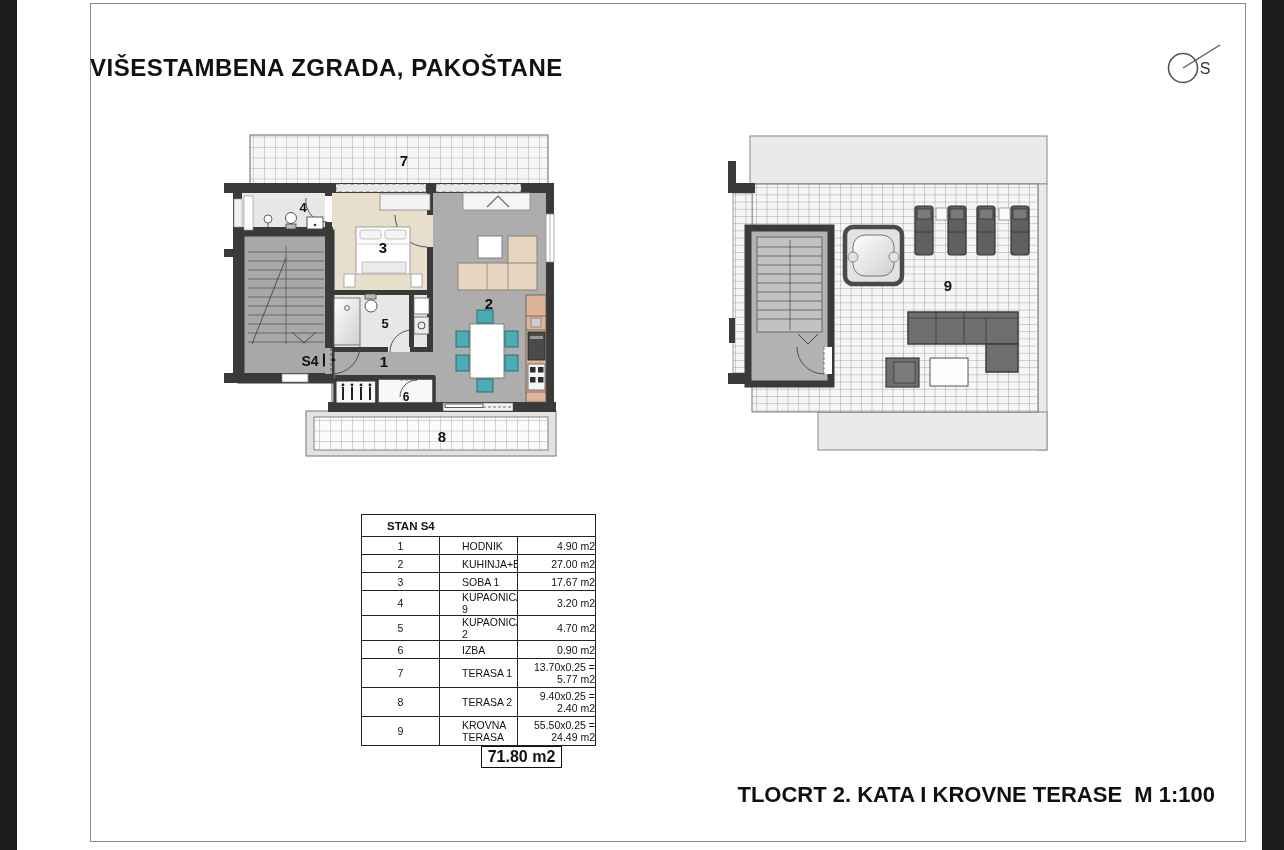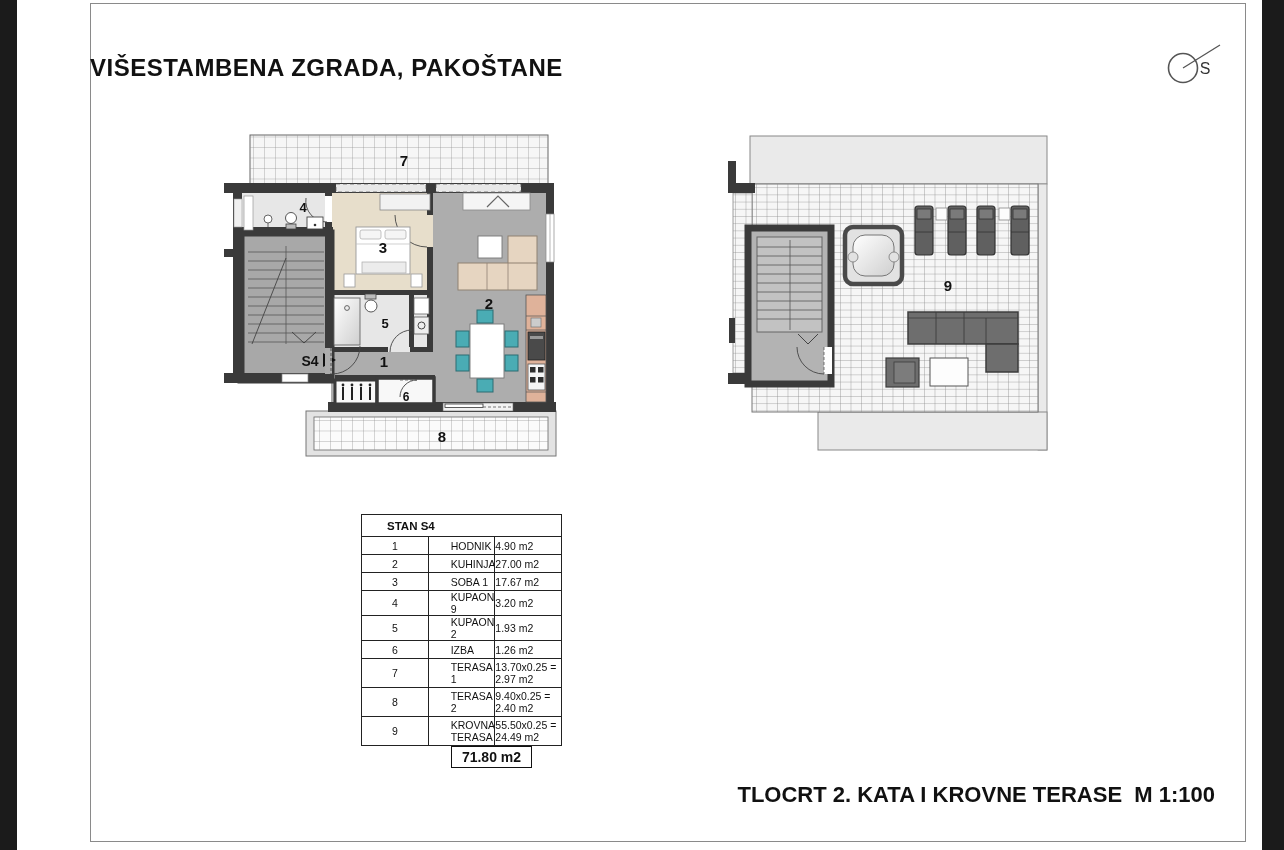--- a/index.html
+++ b/index.html
@@ -12,33 +12,33 @@
               border:1.5px solid #8a8a8a;background:#fff;box-sizing:border-box;}
   .main-title{position:absolute;left:90px;top:54px;width:1157px;text-align:left;
               font-size:24px;font-weight:bold;letter-spacing:0.5px;}
   .plan-caption{position:absolute;top:782px;right:69px;font-size:22px;font-weight:bold;
                 white-space:pre;}
   svg{position:absolute;}
   svg text{font-family:"Liberation Sans",sans-serif;font-weight:bold;fill:#111;
            text-anchor:middle;}
   
   .area-table{position:absolute;left:361px;top:514px;width:201px;font-size:10.5px;}
-  table{border-collapse:collapse;table-layout:fixed;width:201px;}
+  table{border-collapse:collapse;table-layout:fixed;width:235px;}
   td{border:1px solid #222;padding:0;vertical-align:middle;overflow:hidden;}
   .tbl-outer{border:1.5px solid #111;}
   .col-num{width:18px;text-align:center;}
   .col-name{width:102px;padding-left:22px;}
-  .col-val{width:78px;text-align:left;}
+  .col-val{width:78px;text-align:right;}
   tr.row-s{height:18px;}
   tr.row-t{height:29px;}
   tr.hdr{height:22px;}
   .hdr td{font-weight:bold;font-size:11.5px;padding-left:25px;}
   .val2line{line-height:12px;}
-  .total-box{margin-left:90px;width:79px;height:20px;border:1.2px solid #111;
-             font-weight:bold;font-size:14px;text-align:center;line-height:20px;
+  .total-box{margin-left:120px;width:79px;height:20px;border:1.2px solid #111;
+             font-weight:bold;font-size:16px;text-align:center;line-height:20px;
              box-sizing:content-box;}
 </style>
 </head>
 <body>
 
 <div class="sidebar-black bar-left"></div>
 <div class="sidebar-black bar-right"></div>
 <div class="page-frame"></div>
 
 <div class="main-title">VIŠESTAMBENA ZGRADA, PAKOŠTANE</div>
@@ -353,33 +353,33 @@
       <td class="col-val">17.67 m2</td>
     </tr>
     <tr class="row-s">
       <td class="col-num">4</td>
       <td class="col-name">KUPAONICA 9</td>
       <td class="col-val">3.20 m2</td>
     </tr>
     <tr class="row-s">
       <td class="col-num">5</td>
       <td class="col-name">KUPAONICA 2</td>
-      <td class="col-val">1.93 m2</td>
+      <td class="col-val">4.70 m2</td>
     </tr>
     <tr class="row-s">
       <td class="col-num">6</td>
       <td class="col-name">IZBA</td>
-      <td class="col-val">1.26 m2</td>
+      <td class="col-val">0.90 m2</td>
     </tr>
     <tr class="row-t">
       <td class="col-num">7</td>
       <td class="col-name">TERASA 1</td>
       <td class="col-val val2line">
         <div>13.70x0.25 =</div>
-        <div>2.97 m2</div>
+        <div>5.77 m2</div>
       </td>
     </tr>
     <tr class="row-t">
       <td class="col-num">8</td>
       <td class="col-name">TERASA 2</td>
       <td class="col-val val2line">
         <div>9.40x0.25 =</div>
         <div>2.40 m2</div>
       </td>
     </tr>

